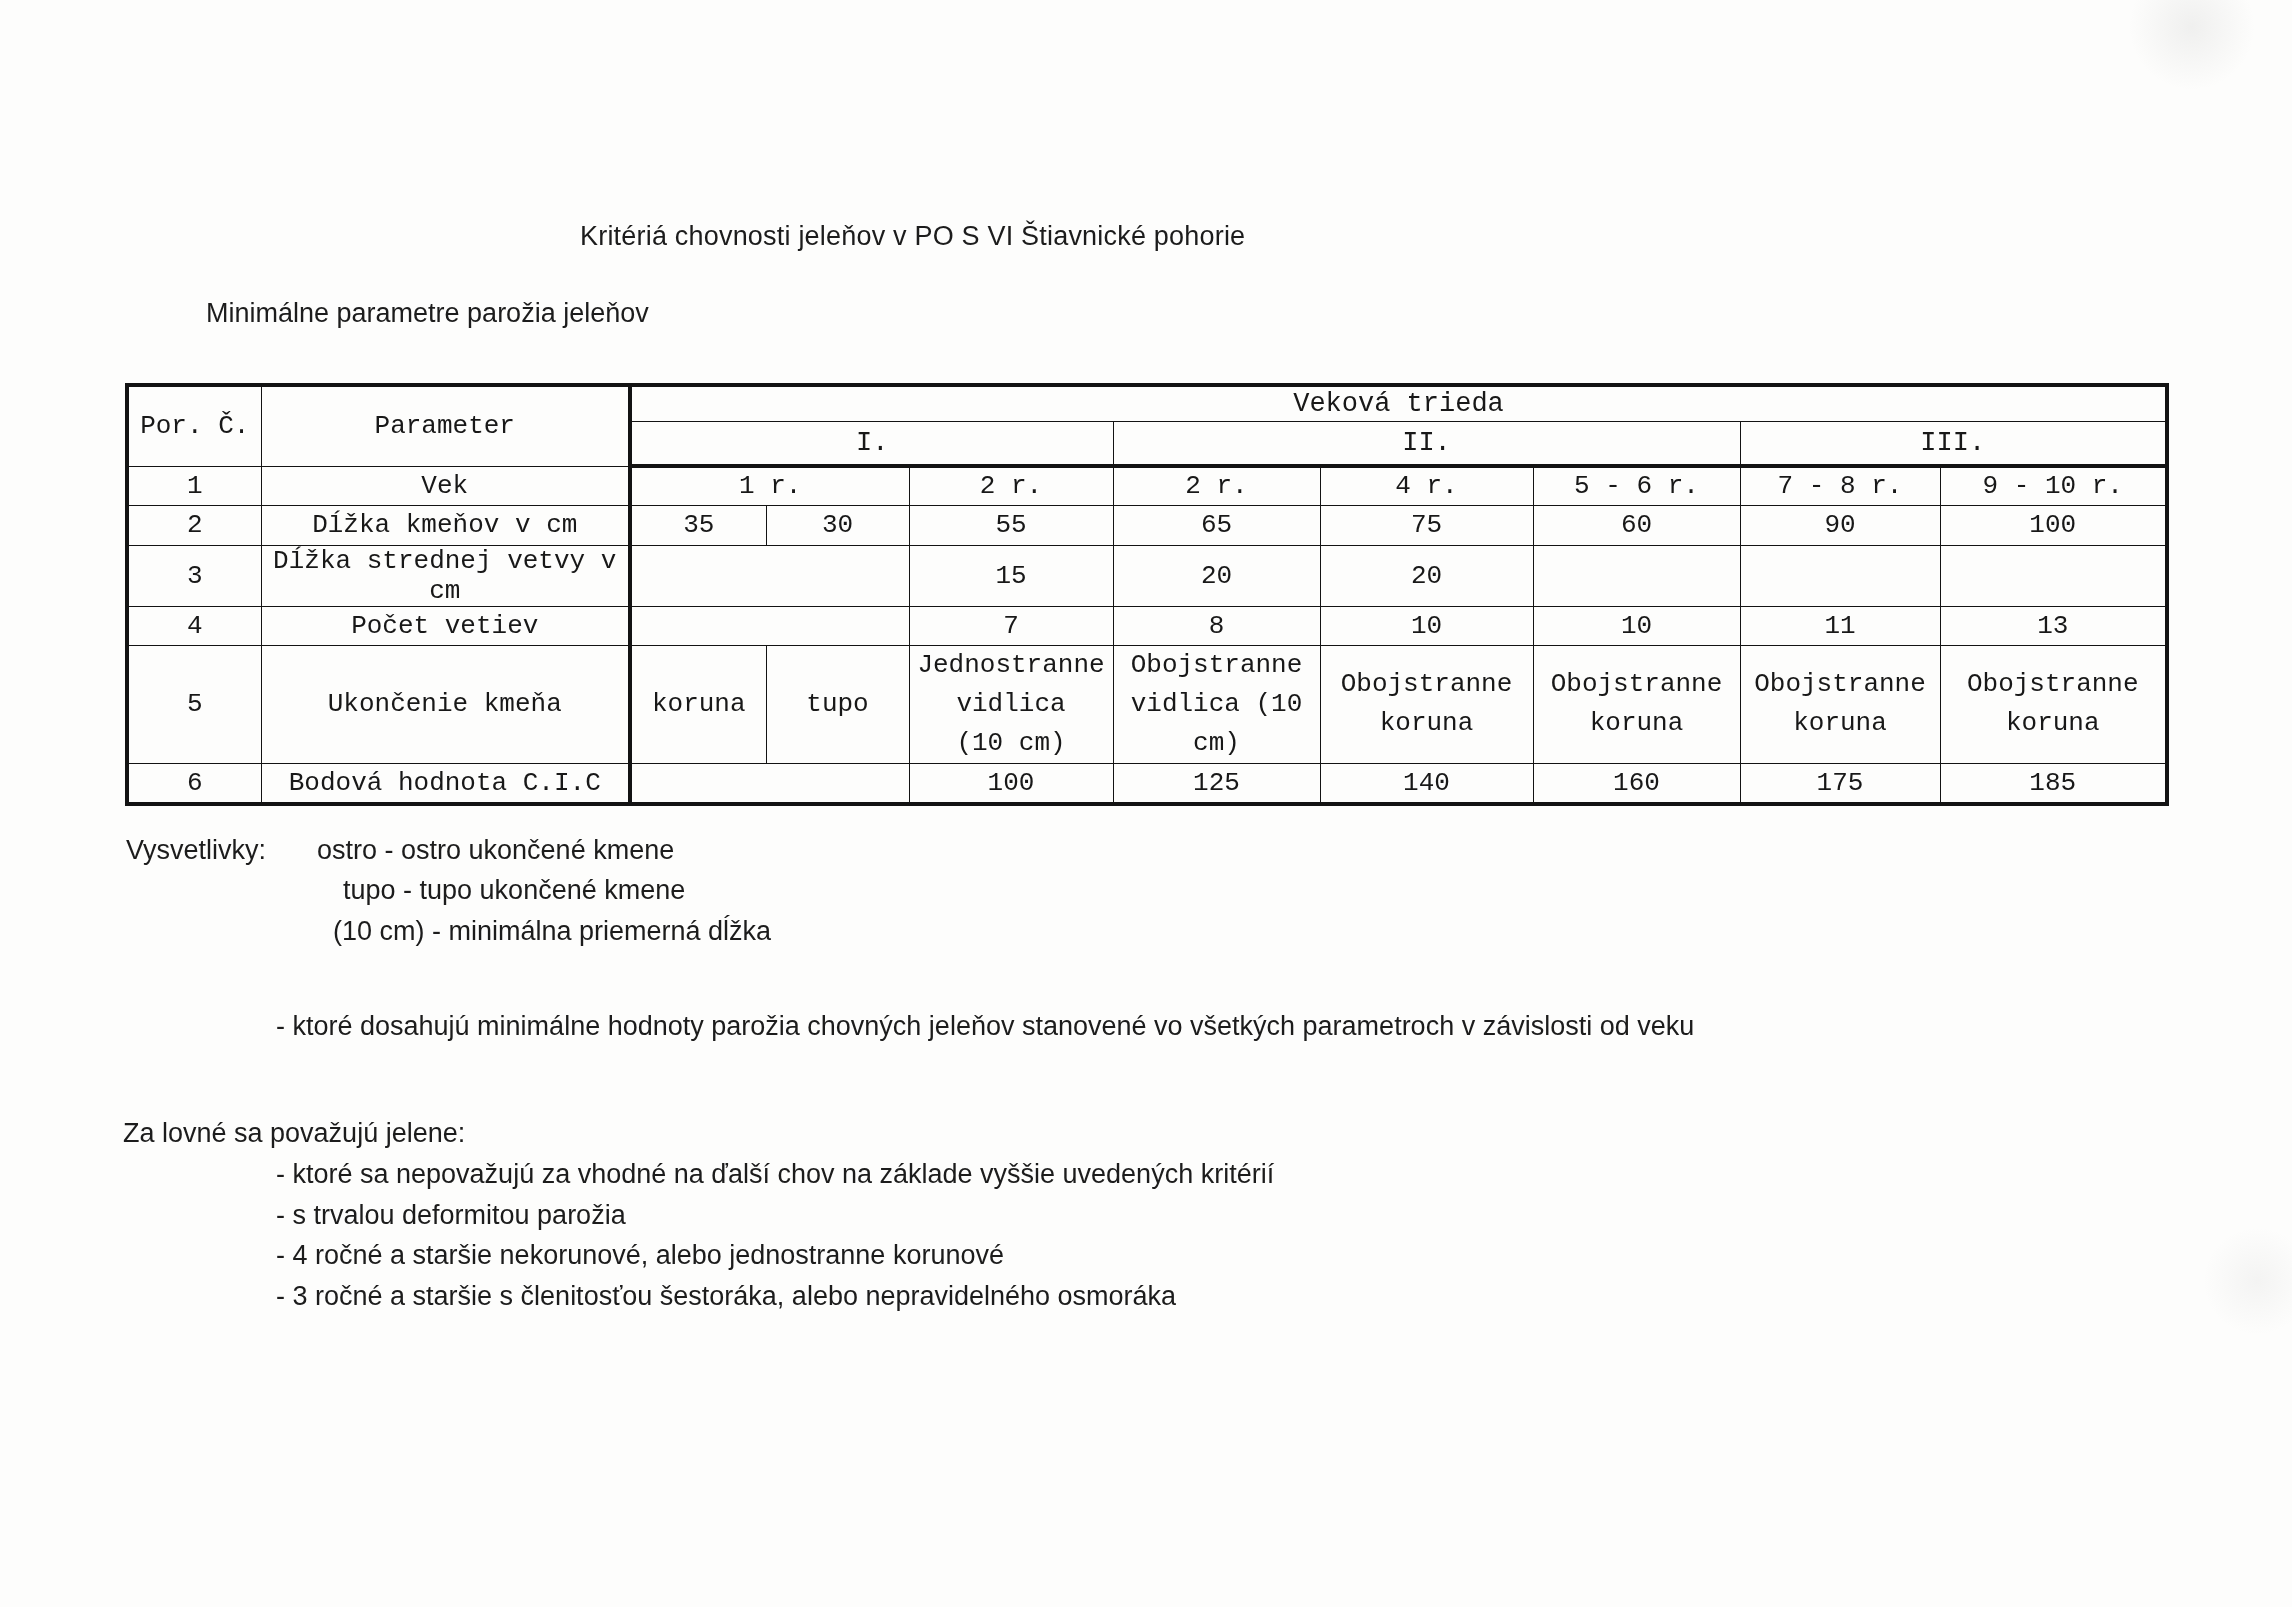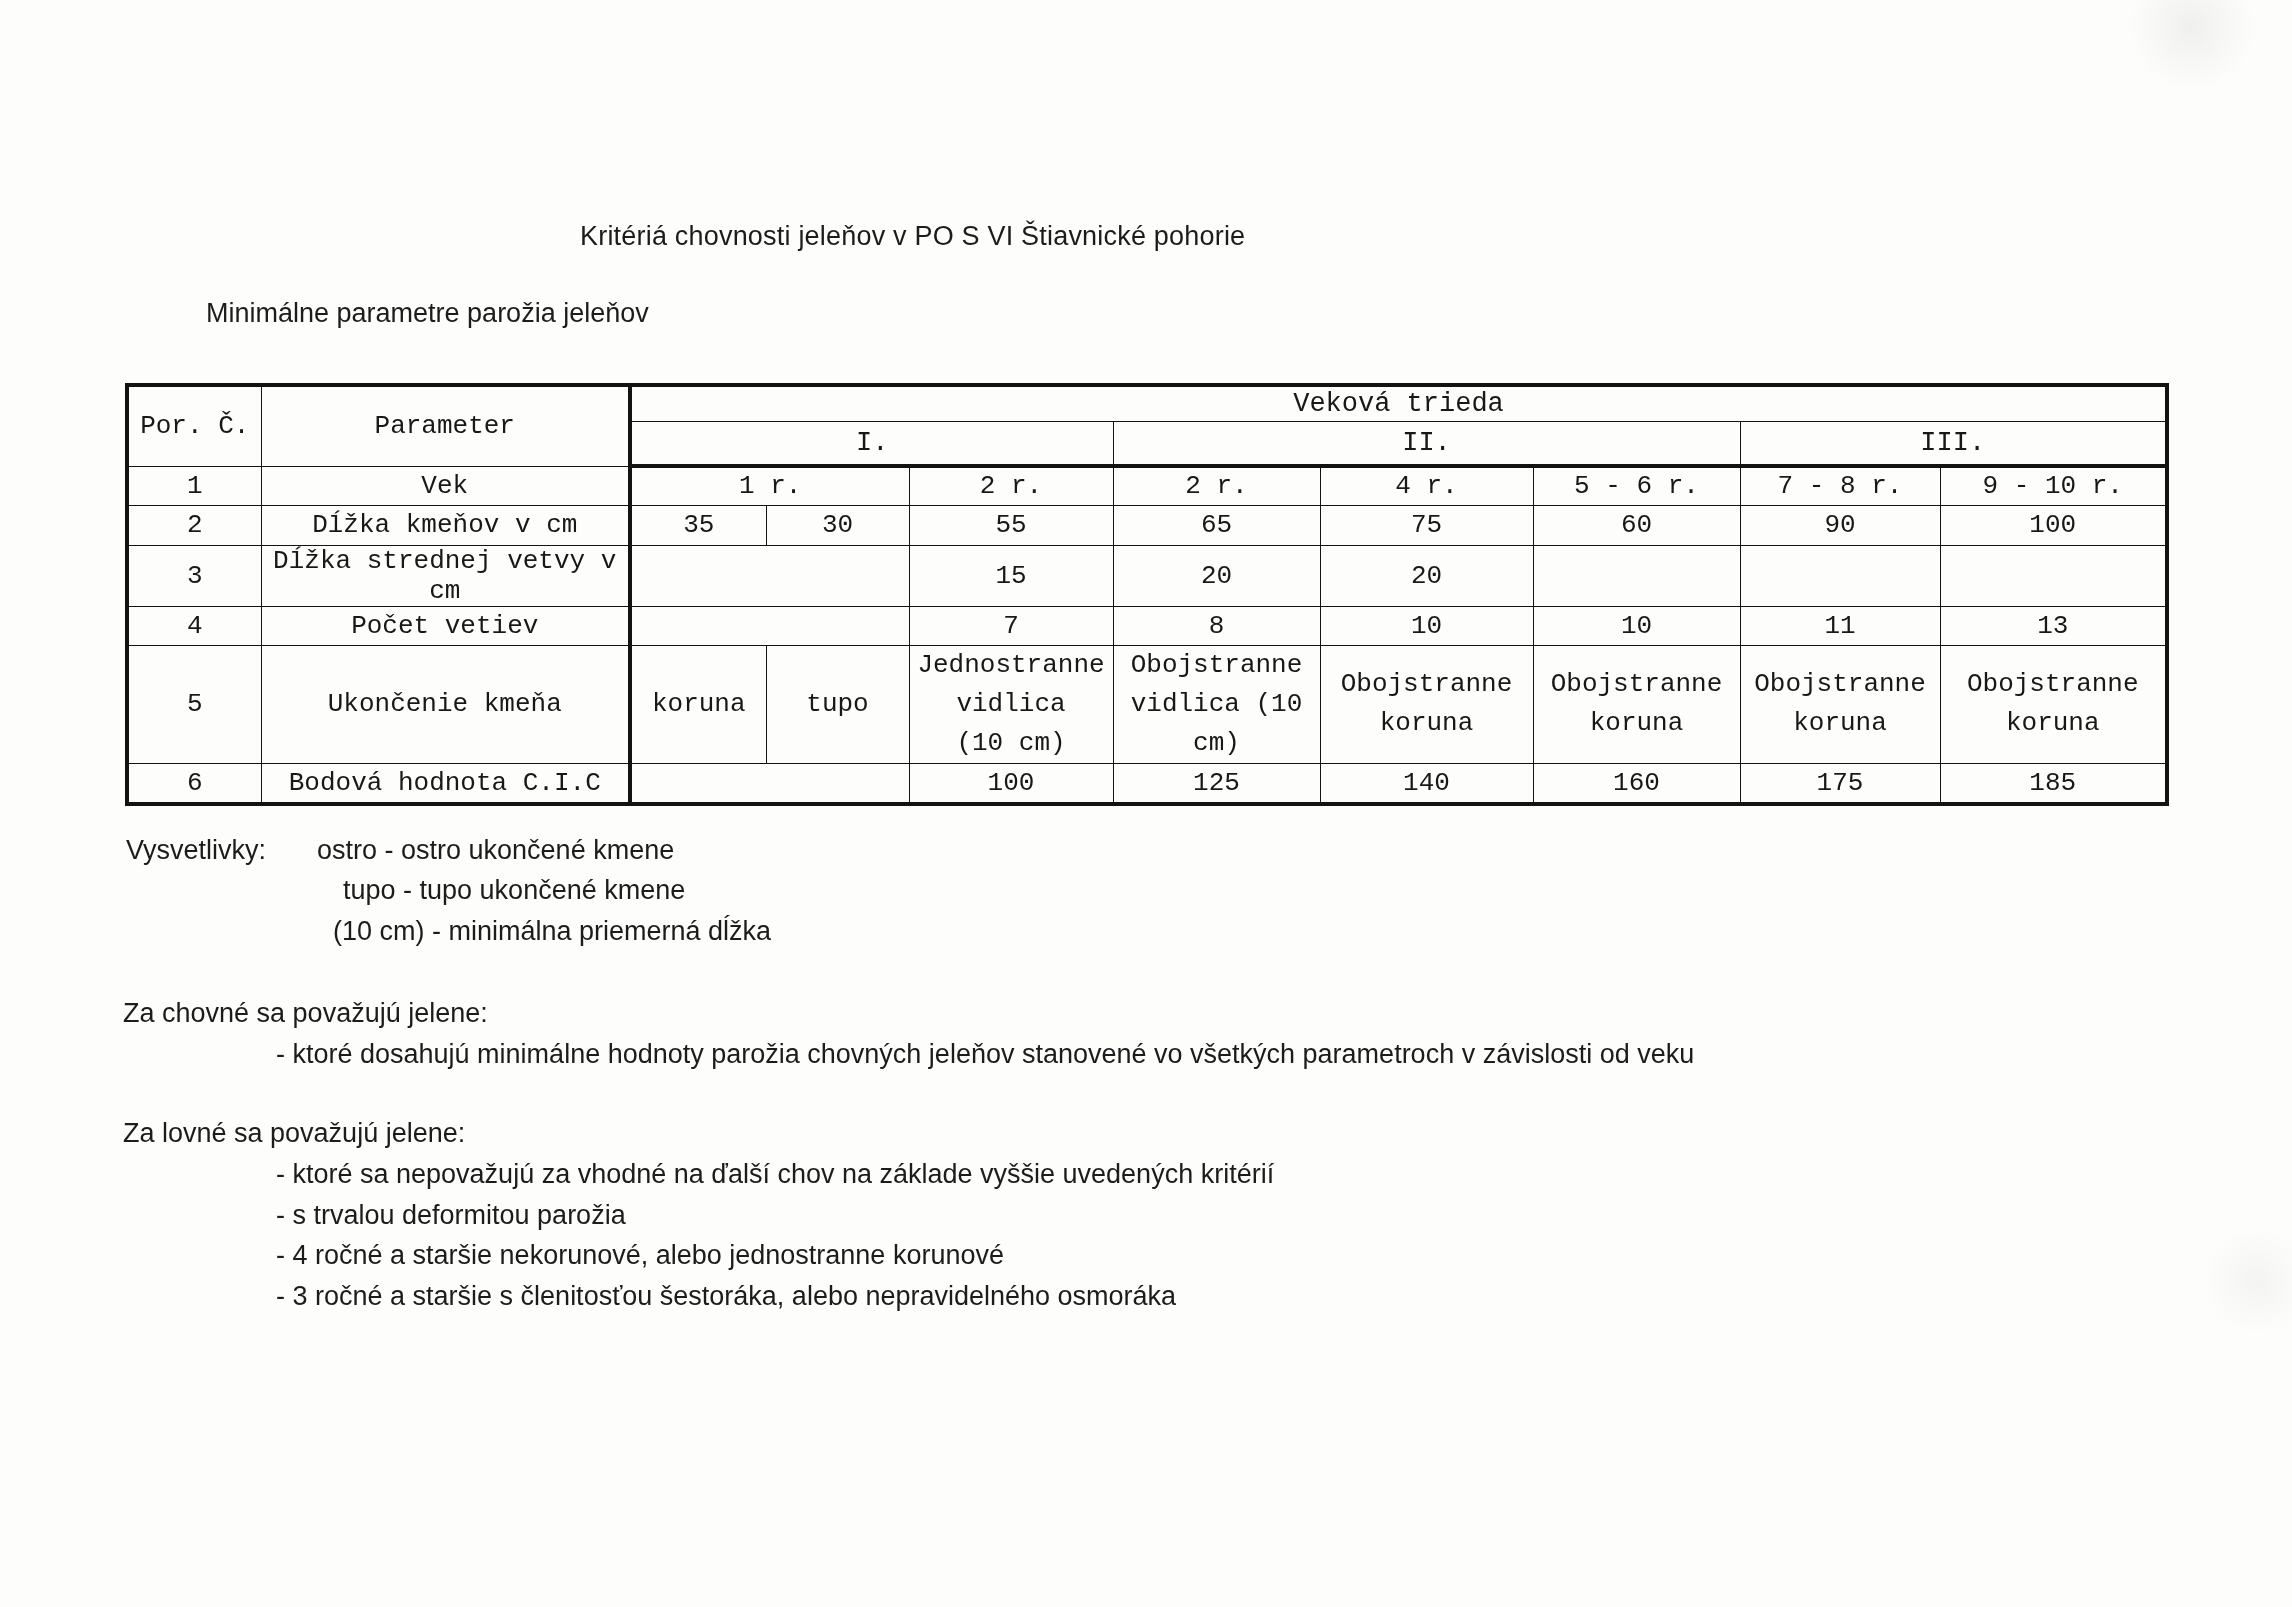--- a/index.html
+++ b/index.html
@@ -199,21 +199,20 @@
 
 <div class="legend">
   <div class="lg-line">
     <span class="lg-label">Vysvetlivky:</span><span>ostro - ostro ukončené kmene</span>
   </div>
   <div class="lg-line lg-i2">tupo - tupo ukončené kmene</div>
   <div class="lg-line lg-i3">(10 cm) - minimálna priemerná dĺžka</div>
 </div>
 
 <div class="sect sect-1">
-  <div class="sect-heading">Za chovné sa považujú jelene:</div>
   <div class="bullet">- ktoré dosahujú minimálne hodnoty parožia chovných jeleňov stanovené vo všetkých parametroch v závislosti od veku</div>
 </div>
 
 <div class="sect sect-2">
   <div class="sect-heading">Za lovné sa považujú jelene:</div>
   <div class="bullet">- ktoré sa nepovažujú za vhodné na ďalší chov na základe vyššie uvedených kritérií</div>
   <div class="bullet">- s trvalou deformitou parožia</div>
   <div class="bullet">- 4 ročné a staršie nekorunové, alebo jednostranne korunové</div>
   <div class="bullet">- 3 ročné a staršie s členitosťou šestoráka, alebo nepravidelného osmoráka</div>
 </div>

